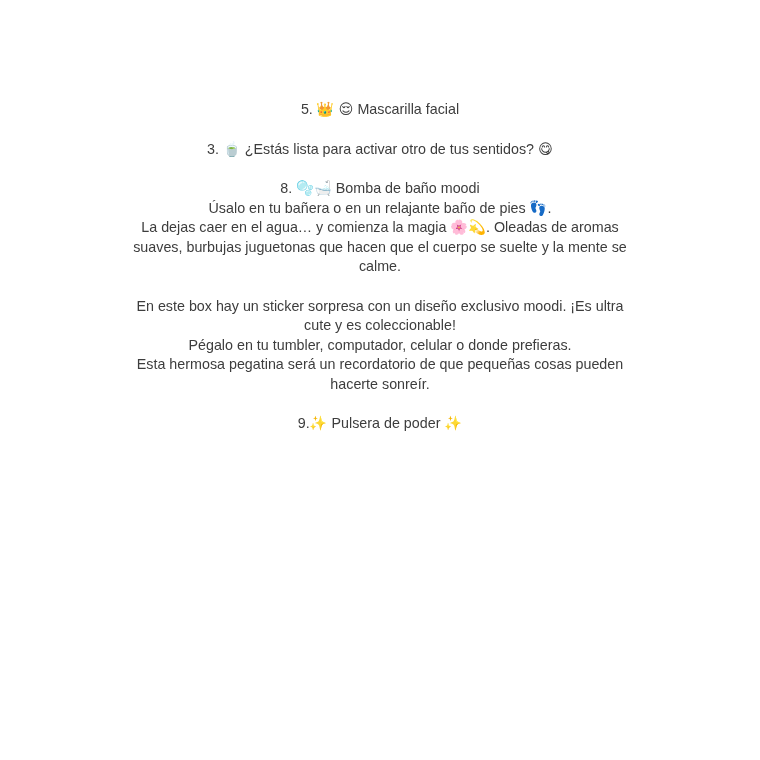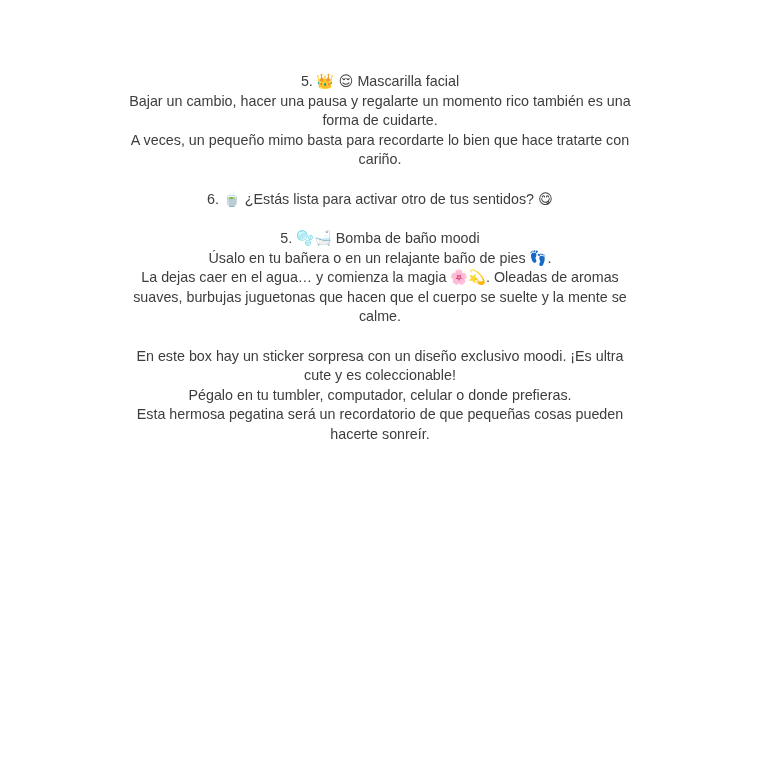--- a/index.html
+++ b/index.html
@@ -10,21 +10,21 @@
   body {
     width: 760px;
     height: 760px;
     overflow: hidden;
     font-family: "Liberation Sans", "DejaVu Sans", sans-serif;
   }
   .doc {
     box-sizing: border-box;
     width: 600px;
     margin: 0 auto;
-    padding-top: 72px;
+    padding-top: 100px;
     text-align: center;
     color: #3d3d3d;
     font-size: 14.3px;
     line-height: 19.5px;
     font-weight: 400;
   }
   .section {
     margin: 0 0 20px 0;
   }
   .section-title {
@@ -34,42 +34,39 @@
     white-space: pre-line;
   }
 </style>
 </head>
 <body>
 
 <div class="doc">
 
   <div class="section">
     <div class="section-title">5. 👑 😌 Mascarilla facial</div>
-    <div class="section-body">Bajar un cambio, hacer una pausa y regalarte un momento rico también es una
-forma de cuidarte.
-A veces, un pequeño mimo basta para recordarte lo bien que hace tratarte con
-cariño.</div>
   </div>
 
   <div class="section">
-    <div class="section-title">6. 🍵 ¿Estás lista para activar otro de tus sentidos? 😋</div>
+    <div class="section-title">3. 🍵 ¿Estás lista para activar otro de tus sentidos? 😋</div>
   </div>
 
   <div class="section">
-    <div class="section-title">5. 🫧🛁 Bomba de baño moodi</div>
+    <div class="section-title">8. 🫧🛁 Bomba de baño moodi</div>
     <div class="section-body">Úsalo en tu bañera o en un relajante baño de pies 👣.
 La dejas caer en el agua… y comienza la magia 🌸💫. Oleadas de aromas
 suaves, burbujas juguetonas que hacen que el cuerpo se suelte y la mente se
 calme.</div>
   </div>
 
   <div class="section">
     <div class="section-body">En este box hay un sticker sorpresa con un diseño exclusivo moodi. ¡Es ultra
 cute y es coleccionable!
 Pégalo en tu tumbler, computador, celular o donde prefieras.
 Esta hermosa pegatina será un recordatorio de que pequeñas cosas pueden
 hacerte sonreír.</div>
   </div>
 
   <div class="section">
+    <div class="section-title">9.✨ Pulsera de poder ✨</div>
   </div>
 
 </div>
 
 </body></html>

